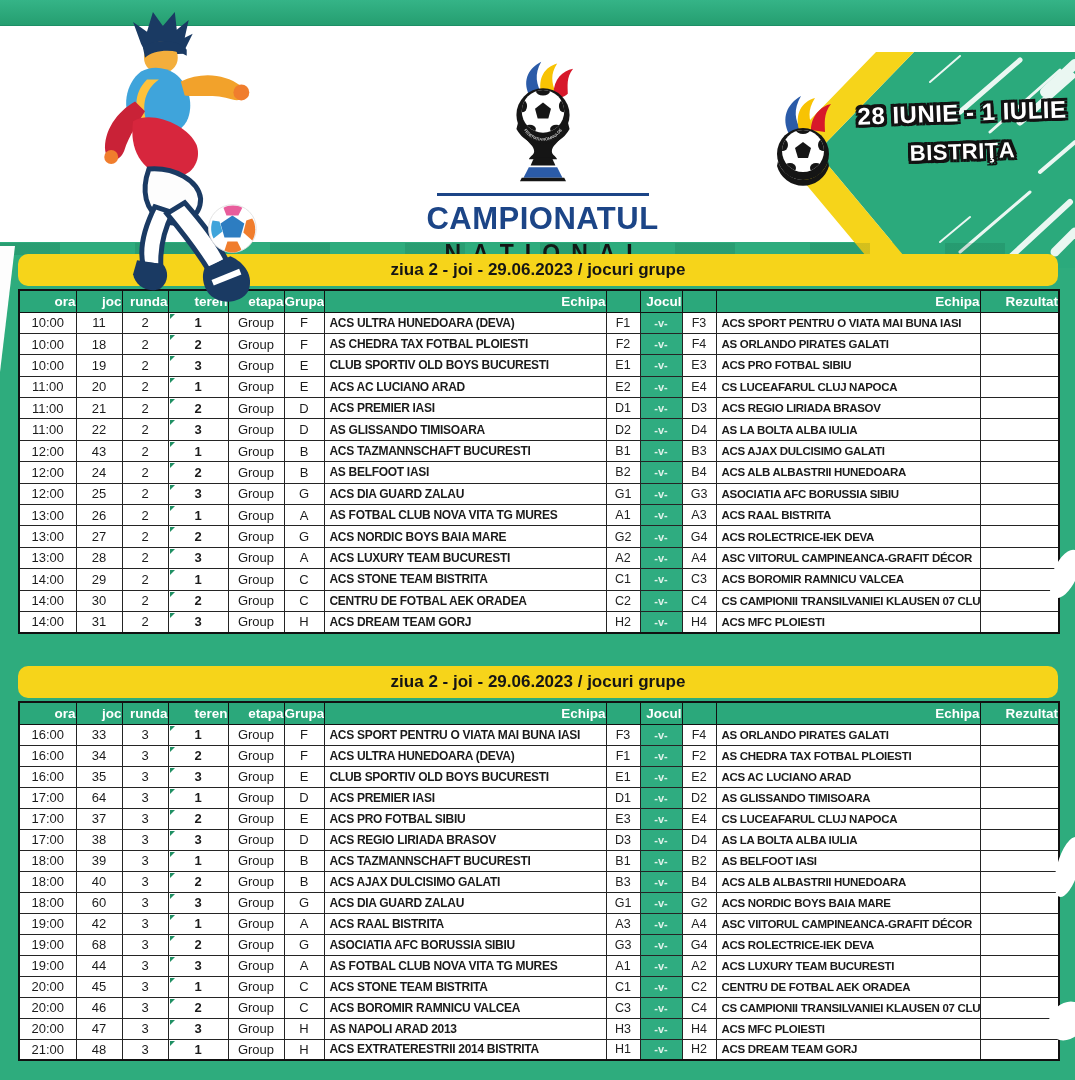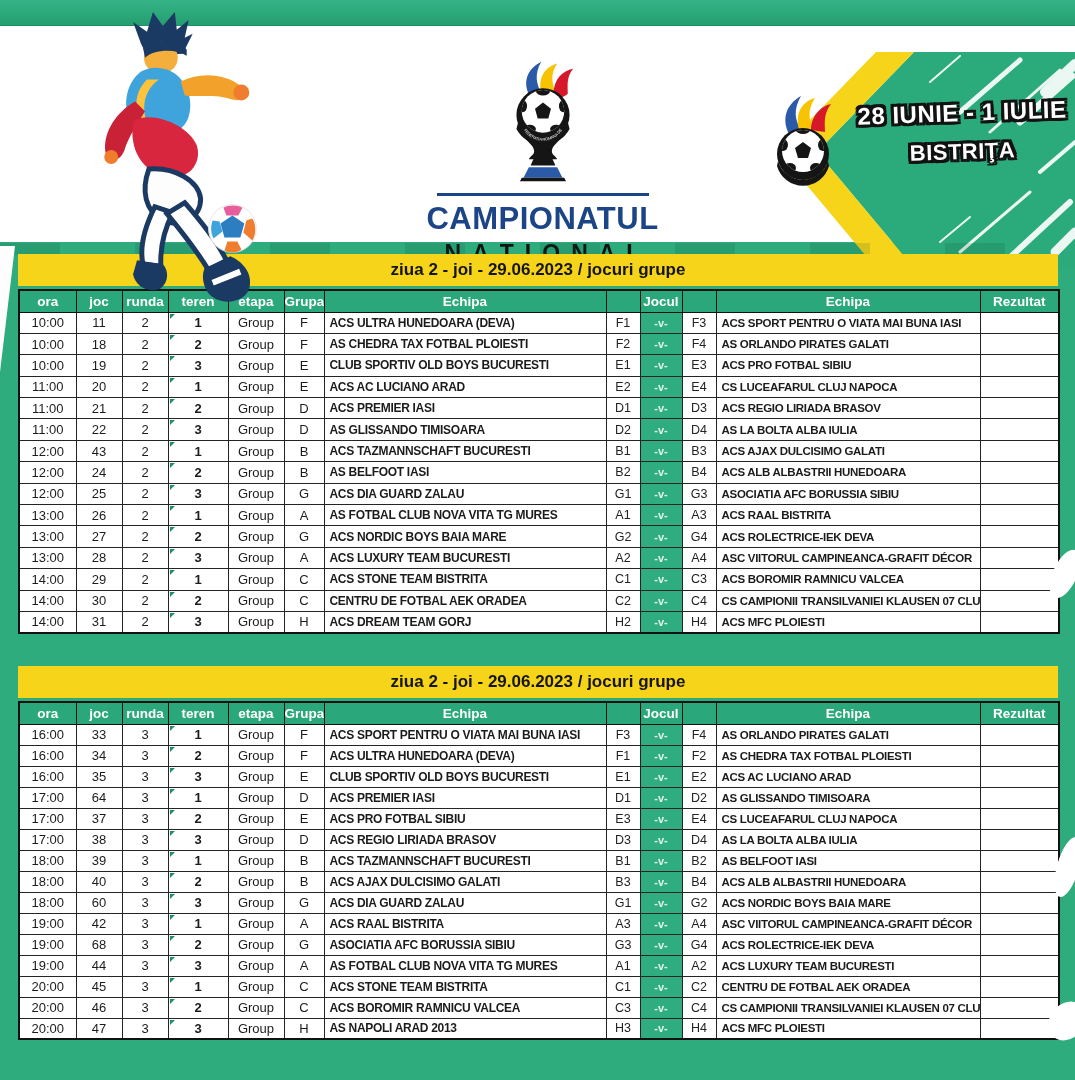--- a/index.html
+++ b/index.html
@@ -40,24 +40,24 @@
   .blob { position:absolute; background:#fff; border-radius:50%; z-index:4; }
   .blob.b1 { left:1053px; top:548px; width:24px; height:52px; transform:rotate(24deg); }
   .blob.b2 { left:1057px; top:836px; width:22px; height:62px; transform:rotate(16deg); }
   .blob.b3 { left:1050px; top:1000px; width:34px; height:42px; transform:rotate(40deg); border-radius:60% 20% 60% 60%; }
 
   
   .sched { position:absolute; left:18px; width:1040px; z-index:3; }
   .sched.t1 { top:254px; }
   .sched.t2 { top:666px; }
   .banner { height:32px; line-height:32px; background:#F6D41A; text-align:center;
-    font-weight:bold; font-size:17px; color:#151515; margin-bottom:3px; }
+    font-weight:bold; font-size:17px; color:#151515; margin-bottom:3px;border-radius:10px; }
   table { width:1040px; border-collapse:collapse; table-layout:fixed; background:#fff; border:2px solid #111; }
   th { background:#2BA87B; color:#fff; font-size:13.5px; font-weight:bold; height:22px;
-    border:1px solid #111; padding:0; overflow:hidden; white-space:nowrap; }
+    border:1px solid #111; padding:0; overflow:hidden; white-space:nowrap;text-align:right; }
   td { border:1px solid #242424; text-align:center; font-size:13px; color:#1b1b1b;
     padding:0 2px; overflow:hidden; white-space:nowrap; }
   .t1 td { height:21.4px; }
   .t2 td { height:21.0px; }
   td.cell-echipa1, td.cell-echipa2 { text-align:left; font-weight:bold; padding-left:5px; letter-spacing:-.3px; }
   td.cell-echipa1 { font-size:12px; }
   td.cell-echipa2 { font-size:11.5px; }
   td.cell-jocul { background:#2FAC80; color:#DFF3EA; font-size:11px; font-weight:bold; }
   td.cell-cod1, td.cell-cod2 { font-size:12.5px; color:#222; }
   td.cell-teren { font-weight:bold; position:relative; }
@@ -670,15 +670,29 @@
           <td class="cell-teren">3</td>
           <td class="cell-etapa">Group</td>
           <td class="cell-grupa">H</td>
           <td class="cell-echipa1">AS NAPOLI ARAD 2013</td>
           <td class="cell-cod1">H3</td>
           <td class="cell-jocul">-v-</td>
           <td class="cell-cod2">H4</td>
           <td class="cell-echipa2">ACS MFC PLOIESTI</td>
           <td class="cell-rezultat"></td>
         </tr>
+        <tr>
+          <td class="cell-ora">21:00</td>
+          <td class="cell-joc">48</td>
+          <td class="cell-runda">3</td>
+          <td class="cell-teren">1</td>
+          <td class="cell-etapa">Group</td>
+          <td class="cell-grupa">H</td>
+          <td class="cell-echipa1">ACS EXTRATERESTRII 2014 BISTRITA</td>
+          <td class="cell-cod1">H1</td>
+          <td class="cell-jocul">-v-</td>
+          <td class="cell-cod2">H2</td>
+          <td class="cell-echipa2">ACS DREAM TEAM GORJ</td>
+          <td class="cell-rezultat"></td>
+        </tr>
       </tbody>
   </table>
 </div>
 
 </body></html>

